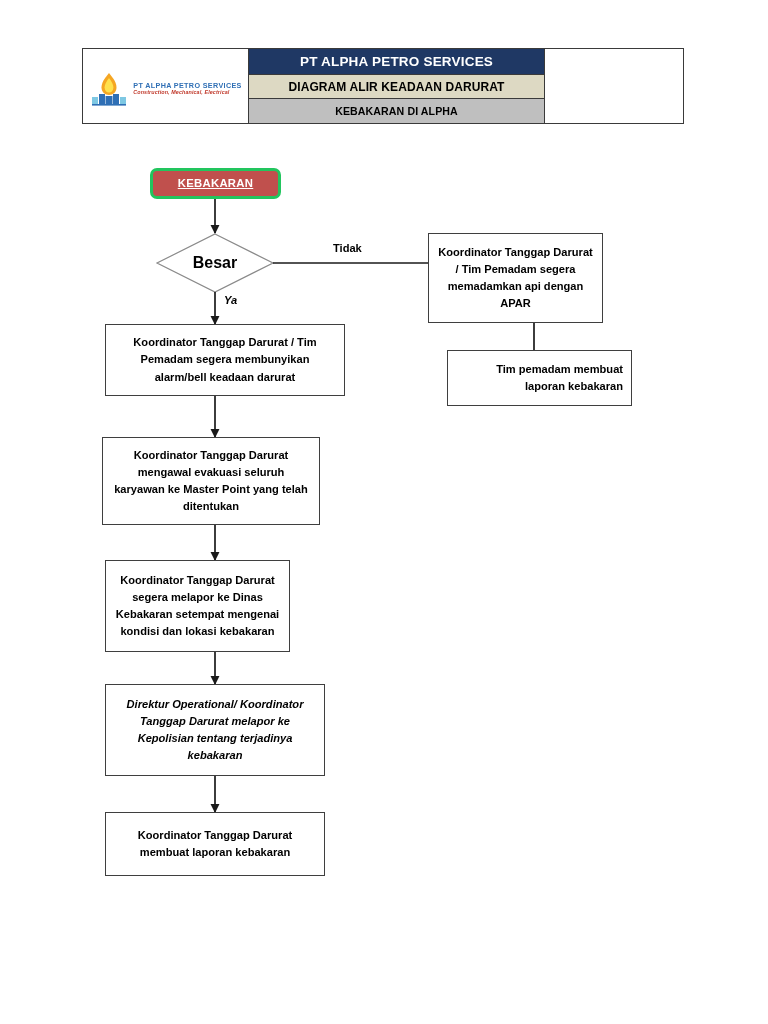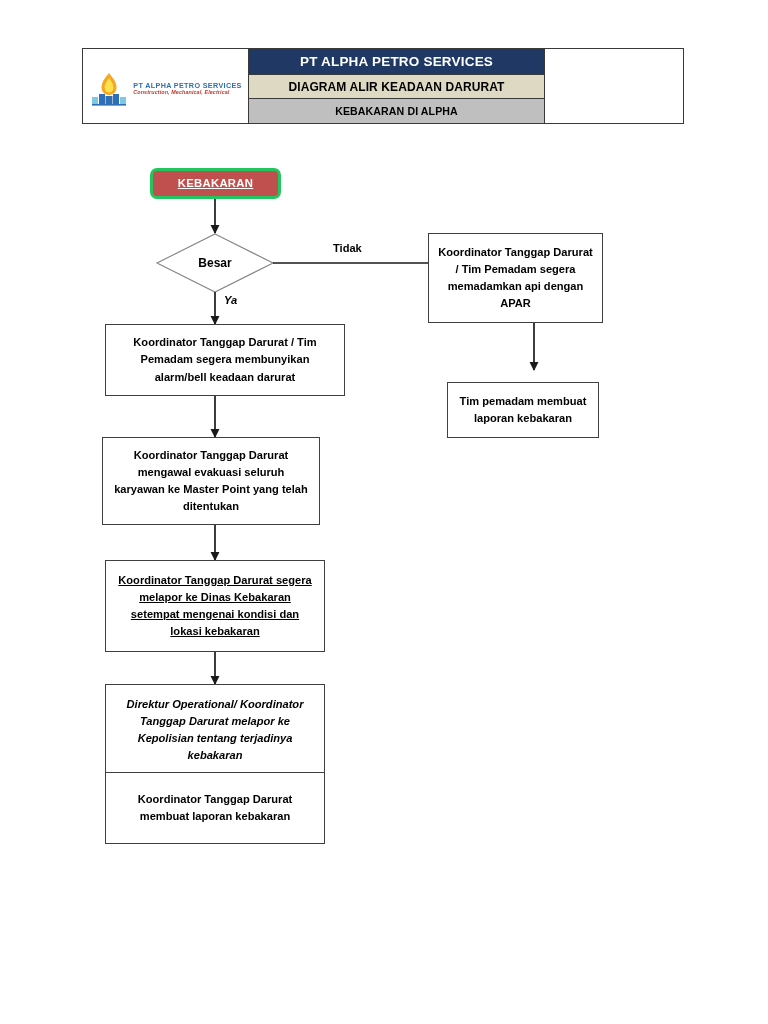--- a/index.html
+++ b/index.html
@@ -144,21 +144,21 @@
     font-size: 11.3px;
     letter-spacing: .3px;
     text-decoration: underline;
   }
   .diamond-label {
     position: absolute;
     display: flex;
     align-items: center;
     justify-content: center;
     font-weight: 700;
-    font-size: 12px;
+    font-size: 16px;
     color: #000000;
   }
   .edge-label {
     position: absolute;
     font-weight: 700;
     font-size: 11.1px;
     color: #000000;
     white-space: nowrap;
   }
   svg.lines {
@@ -231,21 +231,21 @@
   </svg>
 
   <div class="node" id="node-start" style="left:150px; top:168px; width:131px; height:31px;">KEBAKARAN</div>
 
   <div class="diamond-label" style="left:157px; top:253px; width:116px; height:20px;">Besar</div>
 
   <div class="edge-label" style="left:224px; top:294px;font-style:italic;">Ya</div>
   <div class="edge-label" style="left:333px; top:242px;">Tidak</div>
 
   <div class="node proc" style="left:428px; top:233px; width:175px; height:90px;">Koordinator Tanggap Darurat / Tim Pemadam segera memadamkan api dengan APAR</div>
-  <div class="node proc" style="left:447px; top:382px; width:152px; height:56px;">Tim pemadam membuat laporan kebakaran</div>
+  <div class="node proc" style="left:447px; top:350px; width:185px; height:56px;text-align:right;">Tim pemadam membuat laporan kebakaran</div>
 
   <div class="node proc" style="left:105px; top:324px; width:240px; height:72px;">Koordinator Tanggap Darurat / Tim Pemadam segera membunyikan alarm/bell keadaan darurat</div>
   <div class="node proc" style="left:102px; top:437px; width:218px; height:88px;text-align:center;">Koordinator Tanggap Darurat mengawal evakuasi seluruh karyawan ke Master Point yang telah ditentukan</div>
-  <div class="node proc" style="left:105px; top:560px; width:220px; height:92px;text-decoration:underline;">Koordinator Tanggap Darurat segera melapor ke Dinas Kebakaran setempat mengenai kondisi dan lokasi kebakaran</div>
+  <div class="node proc" style="left:105px; top:560px; width:185px; height:92px;">Koordinator Tanggap Darurat segera melapor ke Dinas Kebakaran setempat mengenai kondisi dan lokasi kebakaran</div>
   <div class="node proc" style="left:105px; top:684px; width:220px; height:92px;font-style:italic;">Direktur Operational/ Koordinator Tanggap Darurat melapor ke Kepolisian tentang terjadinya kebakaran</div>
-  <div class="node proc" style="left:105px; top:772px; width:220px; height:72px;">Koordinator Tanggap Darurat membuat laporan kebakaran</div>
+  <div class="node proc" style="left:105px; top:812px; width:220px; height:64px;">Koordinator Tanggap Darurat membuat laporan kebakaran</div>
 
 </div>
 
 </body></html>

